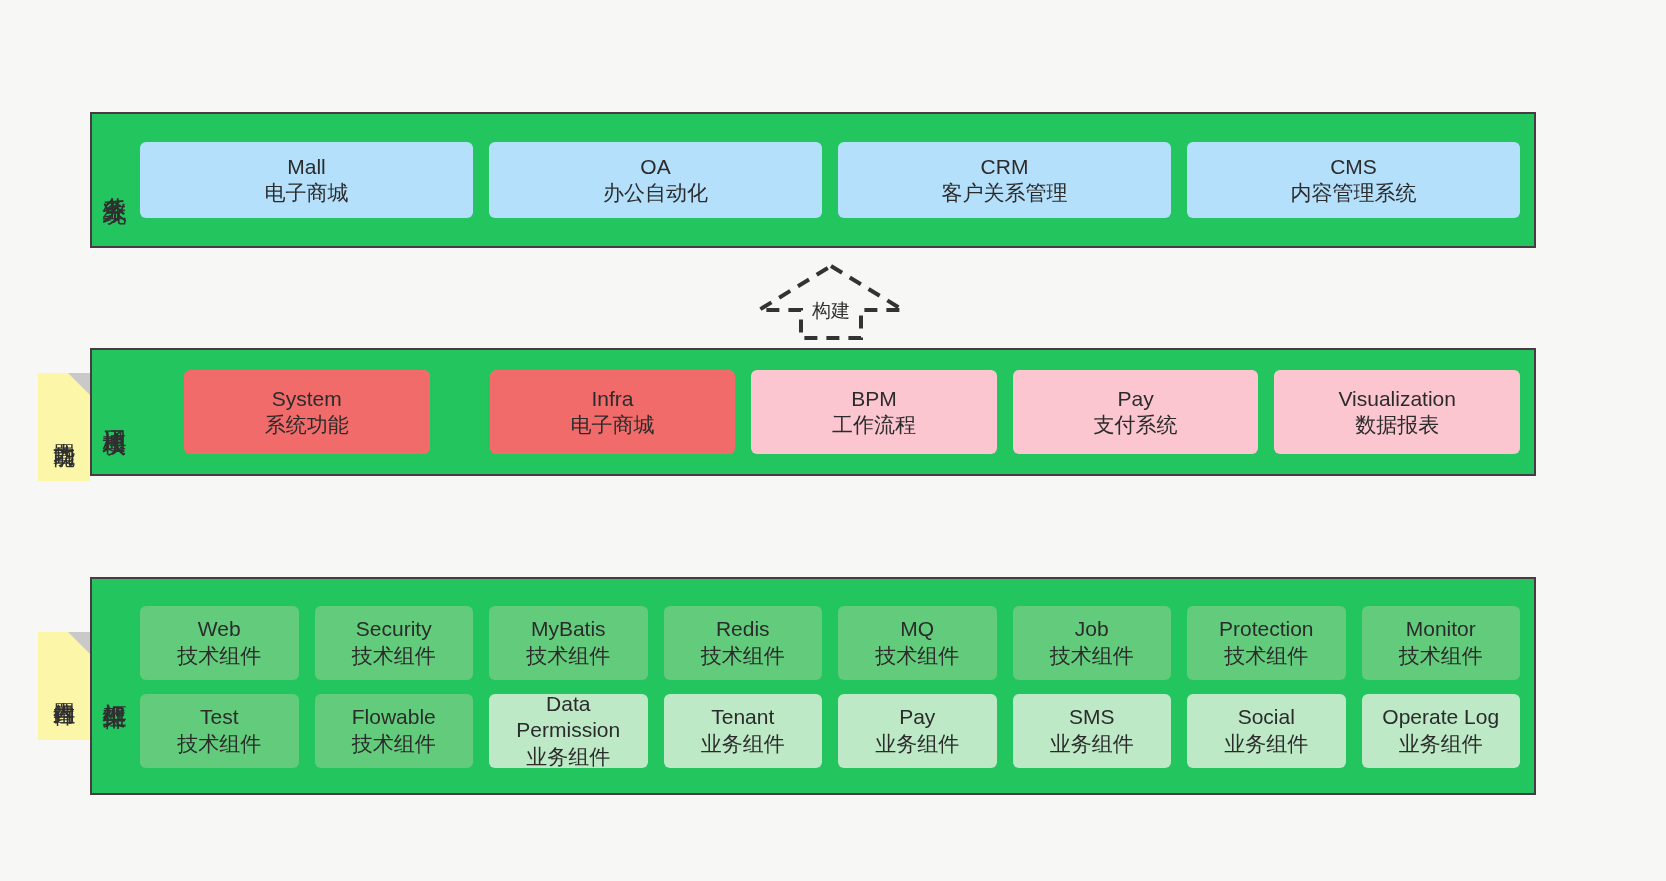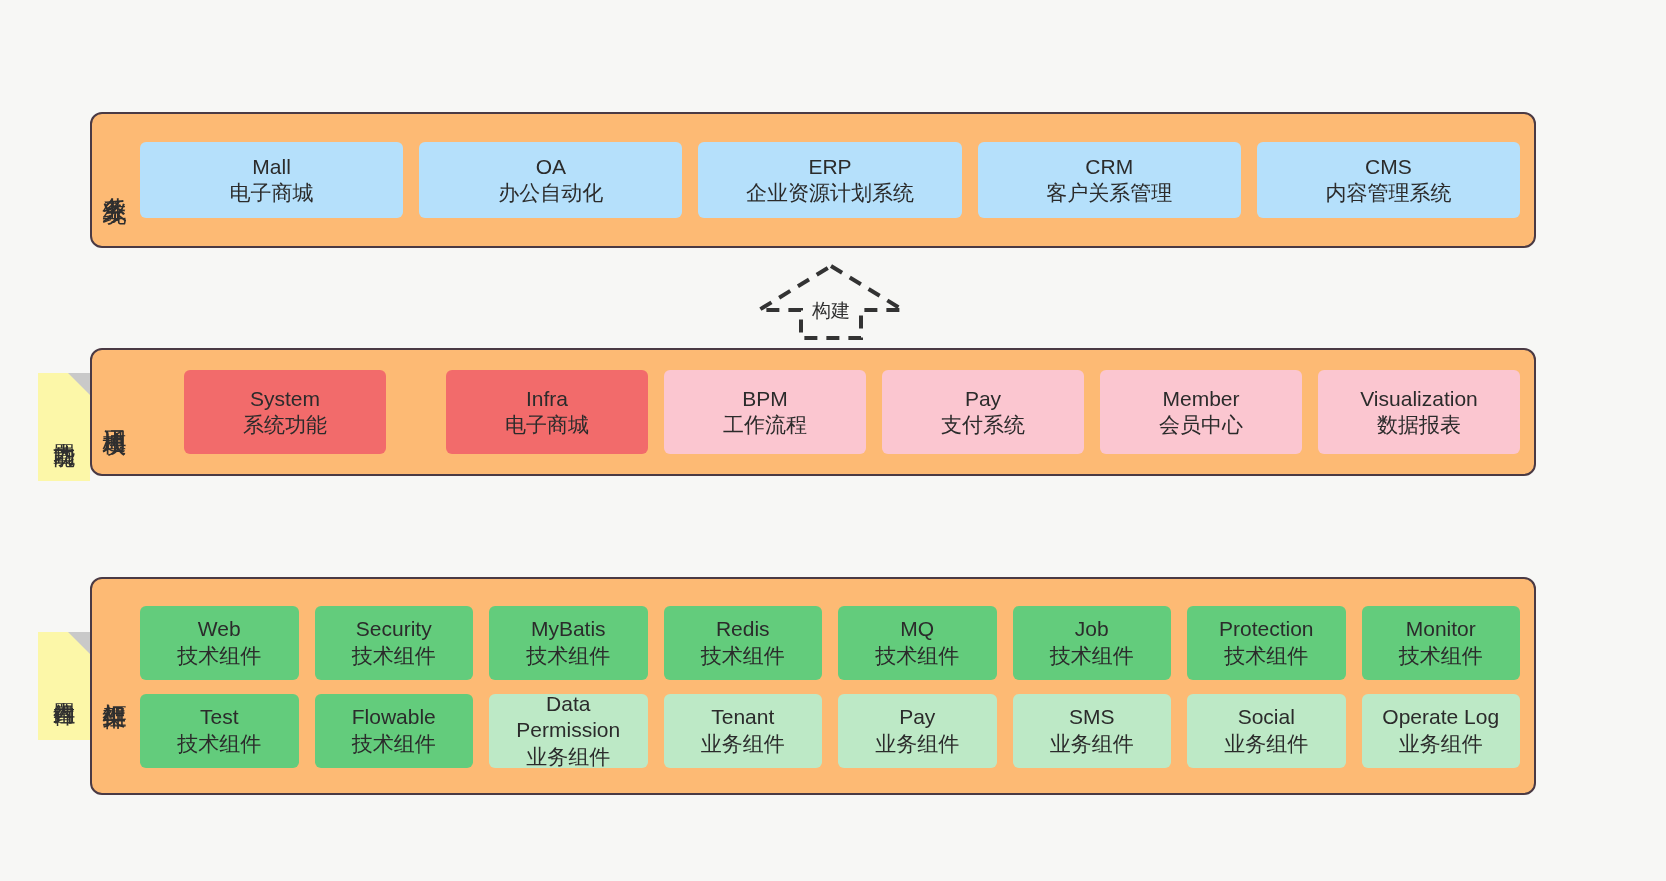--- a/index.html
+++ b/index.html
@@ -18,23 +18,23 @@
   }
   #stage {
     position: relative;
     width: 1666px;
     height: 881px;
   }
 
   
   .layer {
     position: absolute;
-    background: #fdba74;
+    background: #22c55e;
     border: 2px solid #4a3a44;
-    border-radius: 12px;
+    border-radius: 0;
     box-sizing: border-box;
     display: flex;
     align-items: stretch;
   }
   .layer-label {
     flex: 0 0 auto;
     width: 44px;
     display: flex;
     align-items: center;
     justify-content: center;
@@ -151,24 +151,20 @@
       <div class="card biz-card">
         <span class="t-en">Mall</span>
         <span class="t-cn">电子商城</span>
       </div>
 
       <div class="card biz-card">
         <span class="t-en">OA</span>
         <span class="t-cn">办公自动化</span>
       </div>
 
-      <div class="card biz-card">
-        <span class="t-en">ERP</span>
-        <span class="t-cn">企业资源计划系统</span>
-      </div>
 
       <div class="card biz-card">
         <span class="t-en">CRM</span>
         <span class="t-cn">客户关系管理</span>
       </div>
 
       <div class="card biz-card">
         <span class="t-en">CMS</span>
         <span class="t-cn">内容管理系统</span>
       </div>
@@ -206,24 +202,20 @@
       <div class="card mod-card">
         <span class="t-en">BPM</span>
         <span class="t-cn">工作流程</span>
       </div>
 
       <div class="card mod-card">
         <span class="t-en">Pay</span>
         <span class="t-cn">支付系统</span>
       </div>
 
-      <div class="card mod-card">
-        <span class="t-en">Member</span>
-        <span class="t-cn">会员中心</span>
-      </div>
 
       <div class="card mod-card">
         <span class="t-en">Visualization</span>
         <span class="t-cn">数据报表</span>
       </div>
 
     </div>
   </div>
 
 

